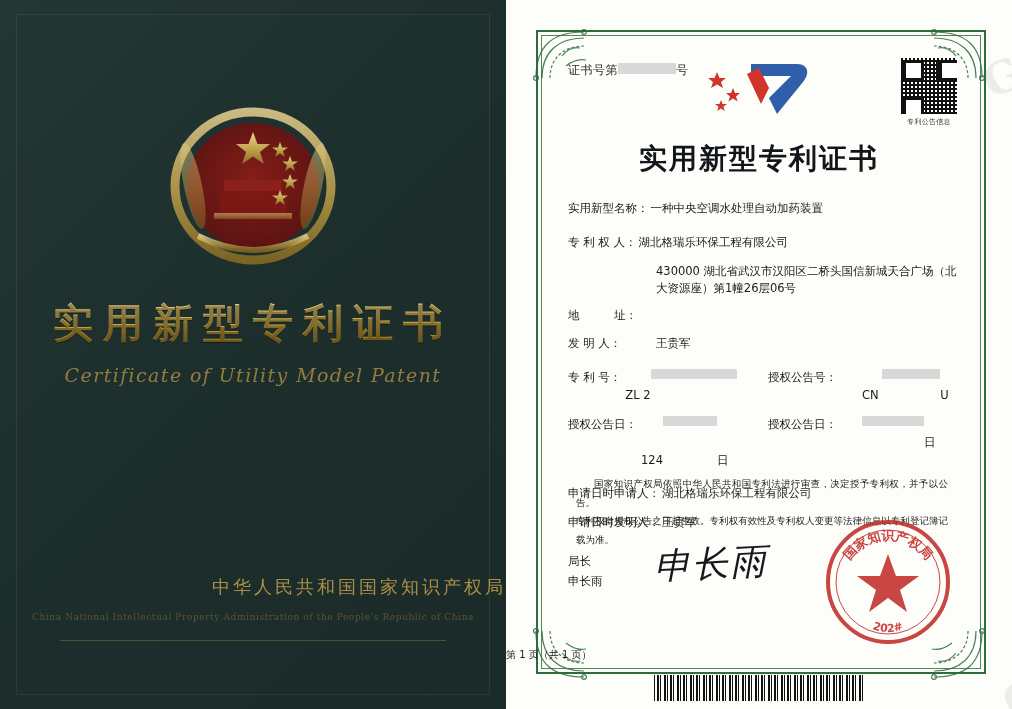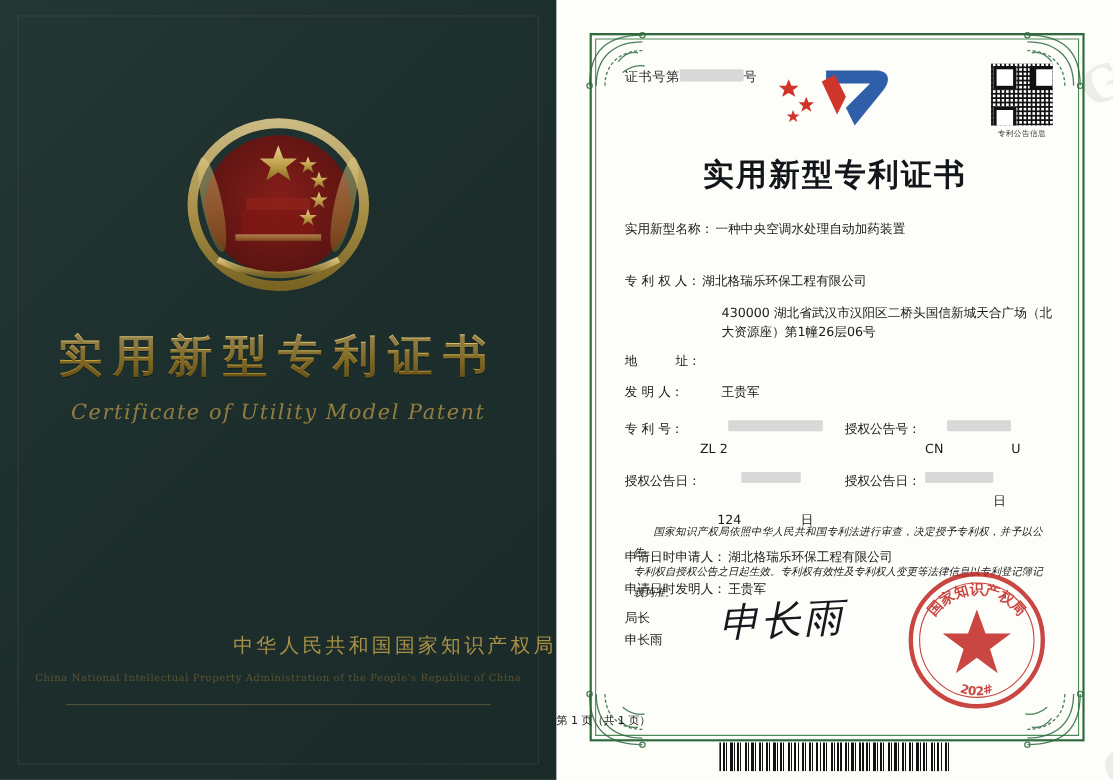--- a/index.html
+++ b/index.html
@@ -246,35 +246,35 @@
     white-space: nowrap;
     flex: 0 0 auto;
   }
   .field-value { flex: 1 1 auto; padding-left: 2px; }
 
   .two-col {
     display: flex;
     margin-bottom: 11px;
   }
   .two-col .col { display: flex; }
-  .two-col .col.left { flex: 0 0 200px; gap: 11px; }
-  .two-col .col.right { flex: 1 1 auto; }
+  .two-col .col.left { flex: 0 0 200px; }
+  .two-col .col.right { flex: 1 1 auto; gap: 21px; }
 
   .statement {
     position: absolute;
     left: 70px;
     width: 372px;
     top: 475px;
     font-family: "DejaVu Sans", sans-serif;
     font-size: 9.5px;
     color: #1a1a1a;
     line-height: 1.95;
     text-align: justify;
   }
-  .statement p { margin: 0; font-style: italic; }
+  .statement p { margin: 0; }
   .statement .indent { text-indent: 18px; }
 
   .director {
     position: absolute;
     left: 62px;
     top: 552px;
     font-family: "DejaVu Sans", sans-serif;
     font-size: 11.5px;
     color: #1a1a1a;
     line-height: 1.7;
@@ -460,21 +460,21 @@
 
     <div class="cert-title">实用新型专利证书</div>
 
     <div class="fields">
 
       <div class="field-row">
         <span class="field-label">实用新型名称：</span>
         <span class="field-value">一种中央空调水处理自动加药装置</span>
       </div>
 
-      <div class="field-row" style="margin-top:29px;">
+      <div class="field-row" style="margin-top:16px;">
         <span class="field-label">专 利 权 人：</span>
         <span class="field-value">湖北格瑞乐环保工程有限公司</span>
       </div>
 
       <div class="field-row">
         <span class="field-label" style="flex:0 0 86px;margin-top:44px;">地　　　址：</span>
         <span class="field-value">430000 湖北省武汉市汉阳区二桥头国信新城天合广场（北大资源座）第1幢26层06号</span>
       </div>
 
       <div class="field-row">

